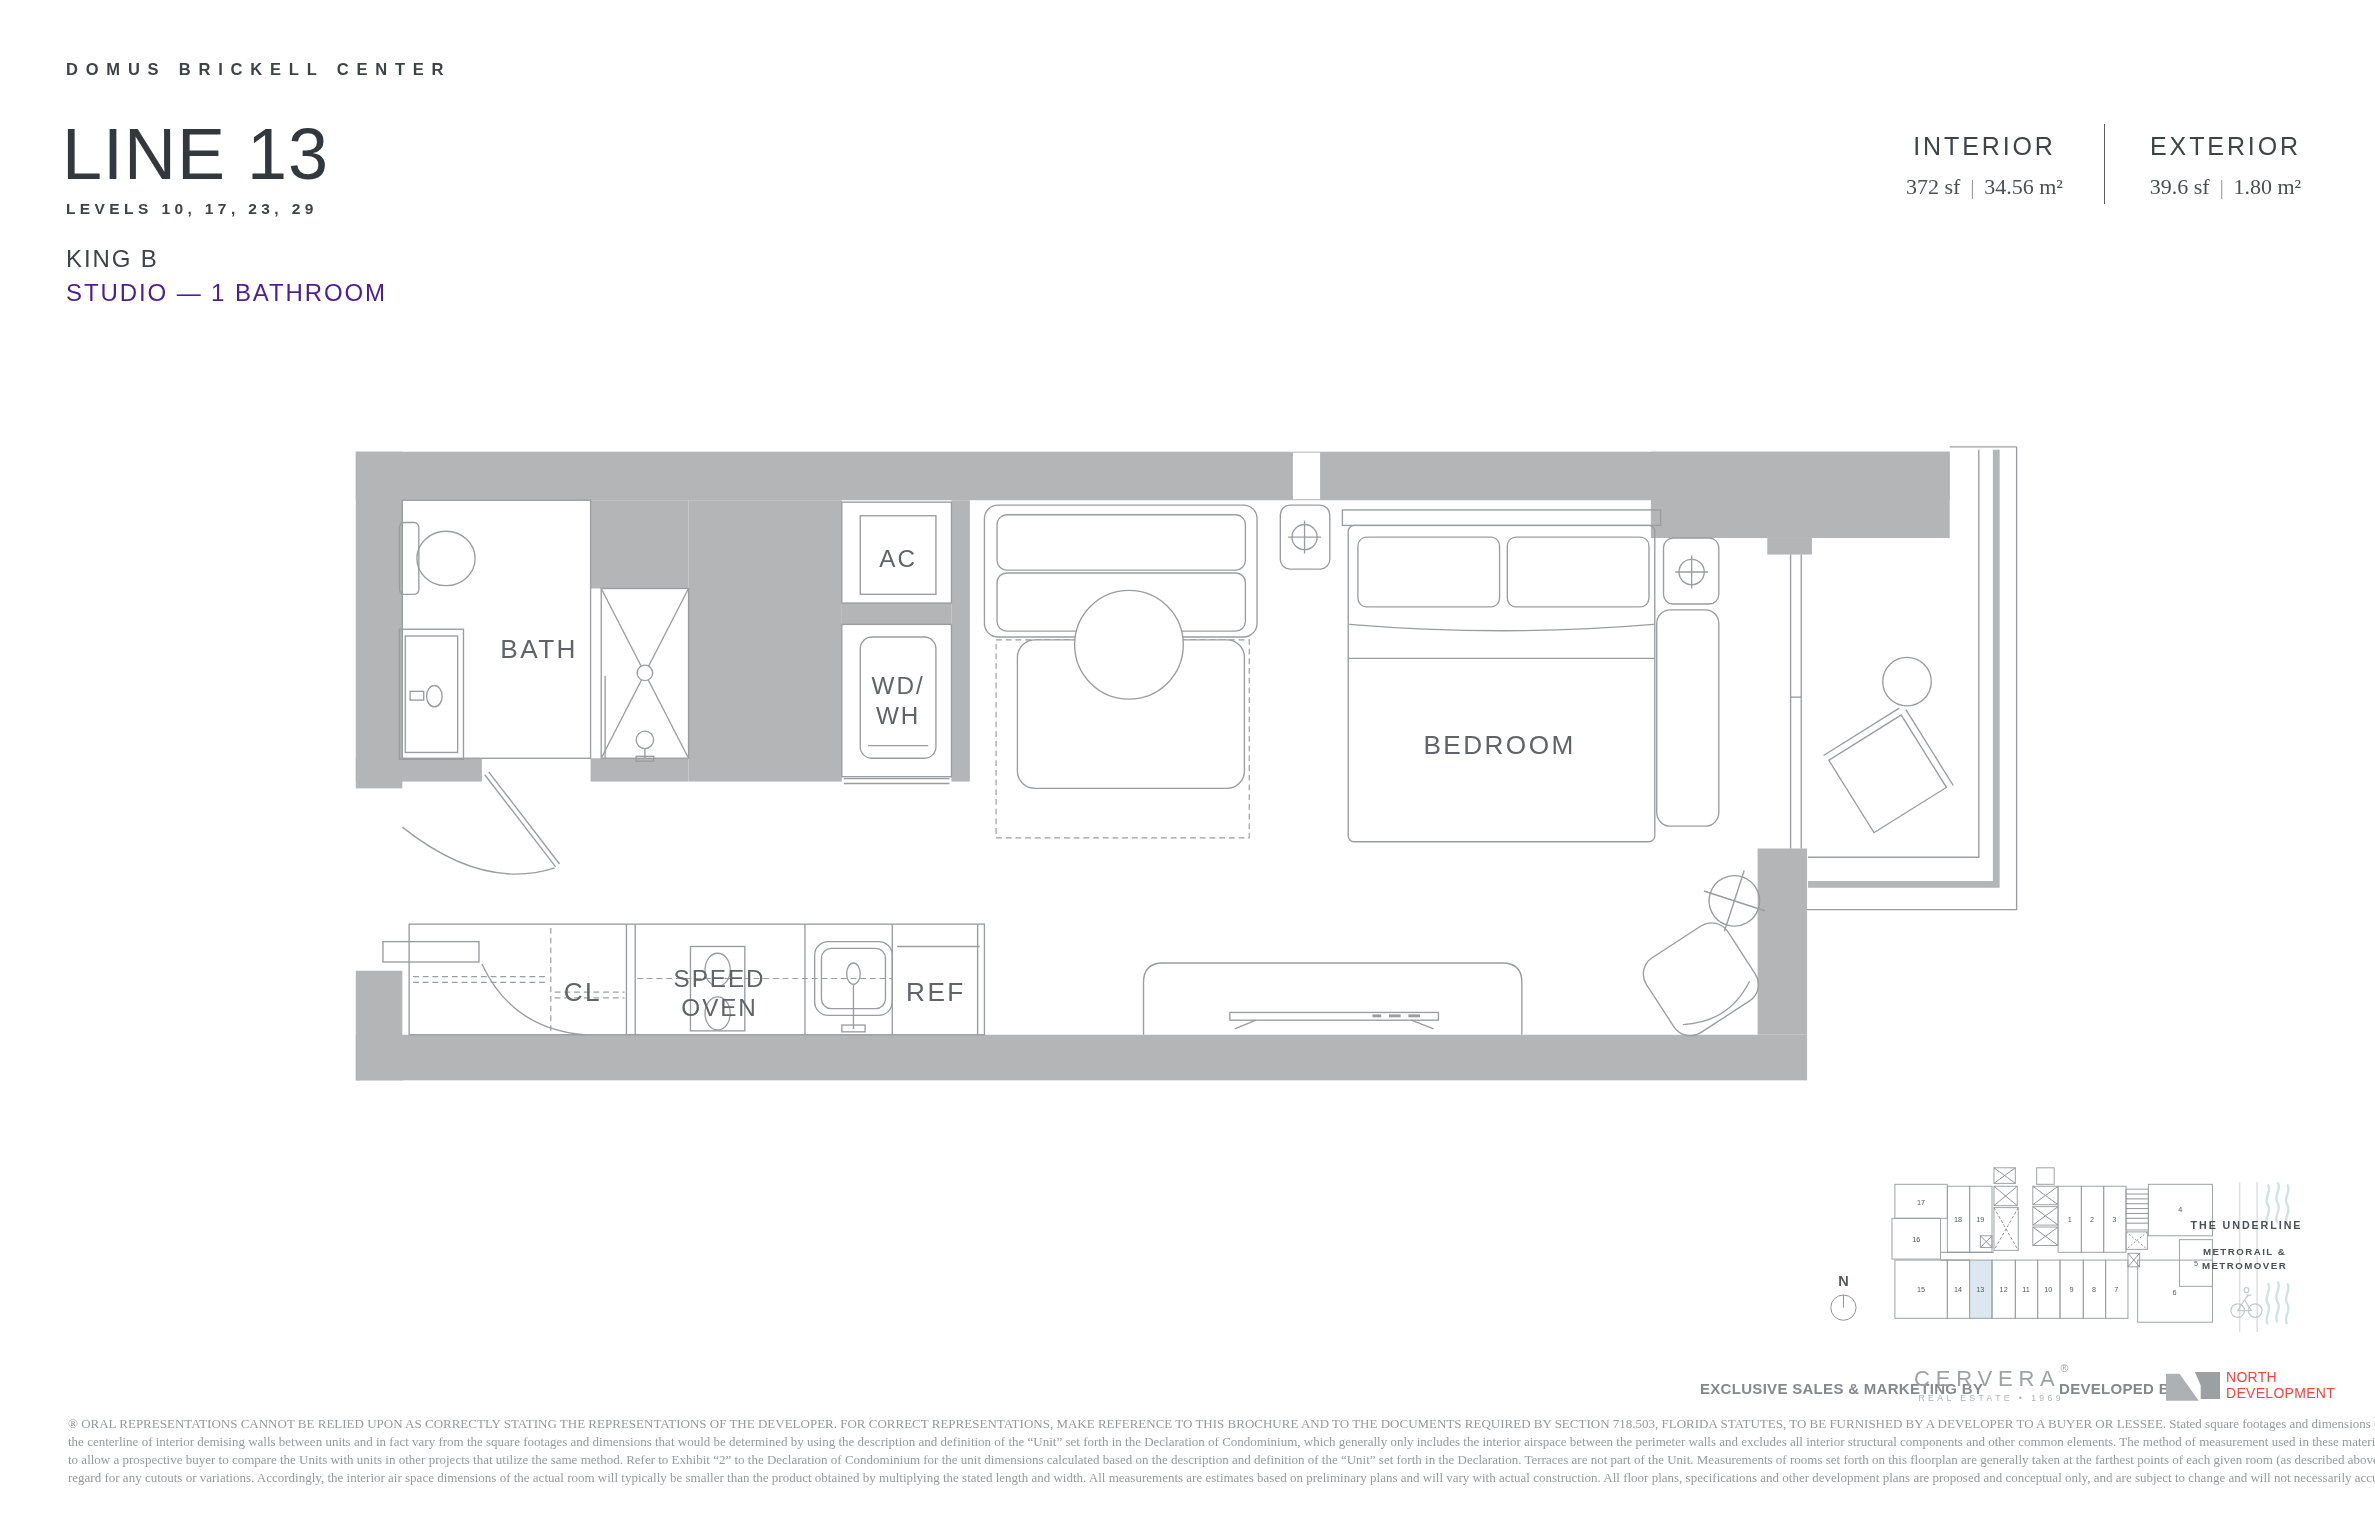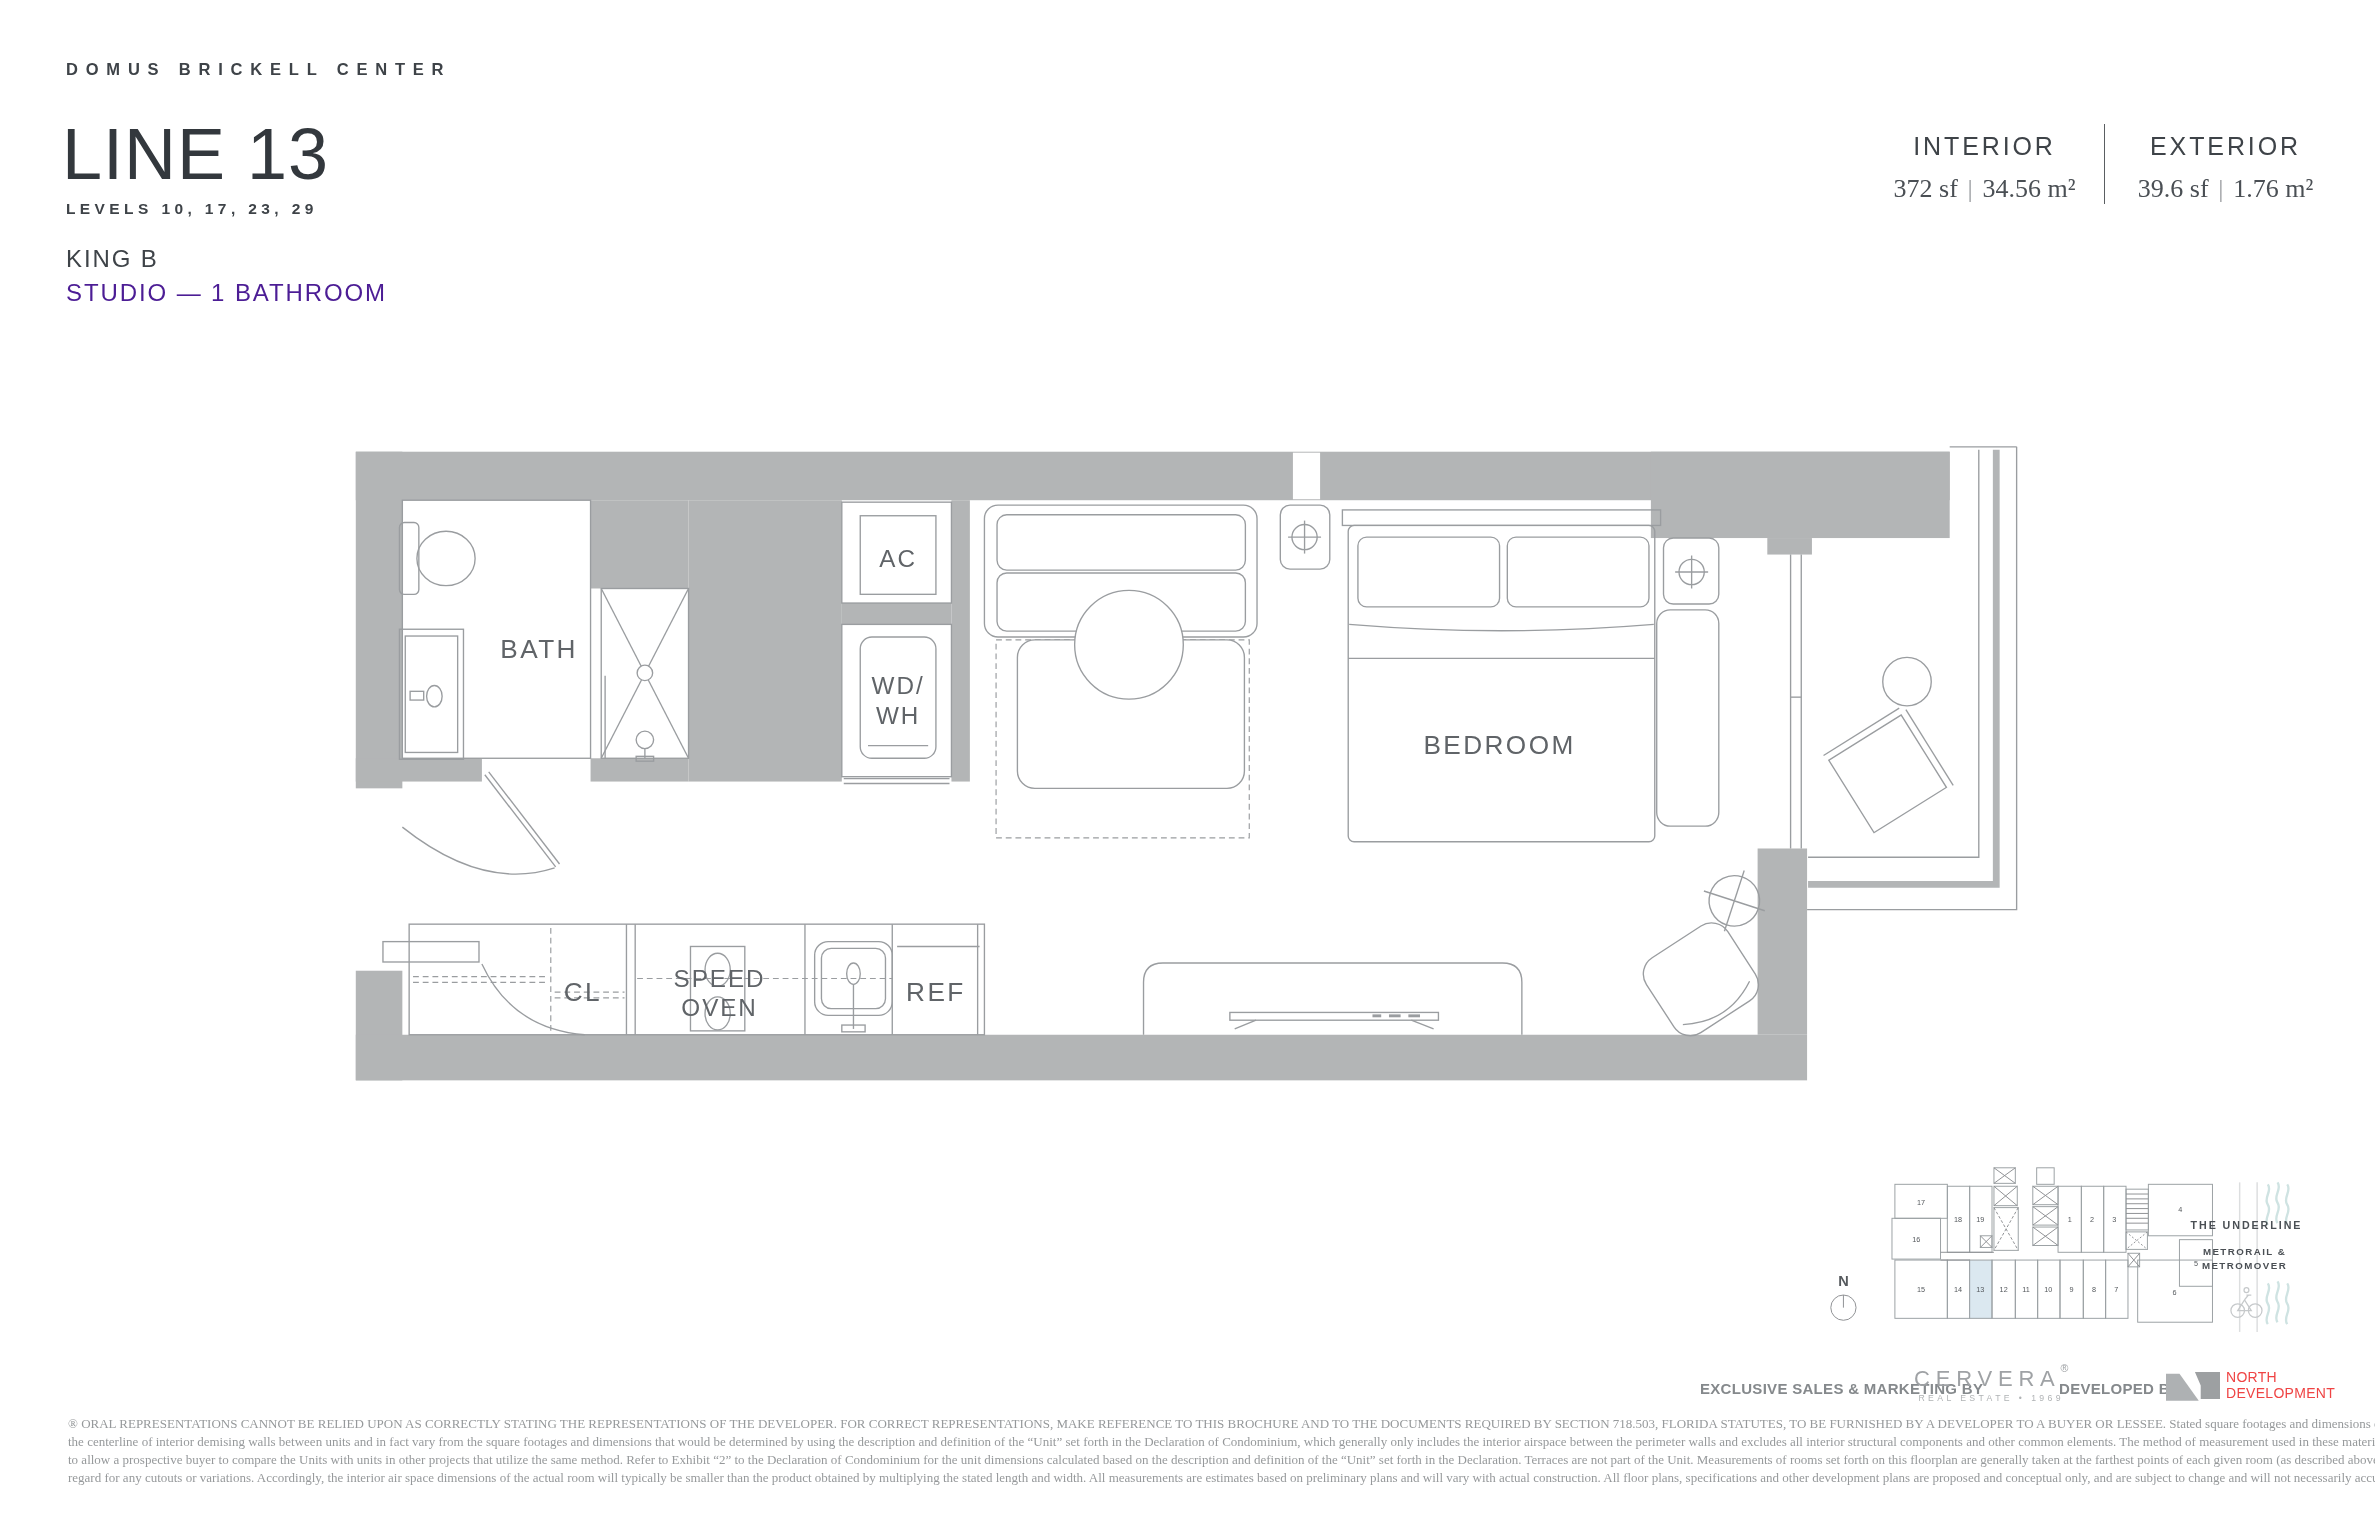--- a/index.html
+++ b/index.html
@@ -10,21 +10,21 @@
   .brand{left:66px;top:60px;font-size:16.5px;font-weight:700;letter-spacing:7.8px;color:#3e4348;}
   .title{left:62px;top:113px;font-size:72px;font-weight:500;letter-spacing:1px;color:#33383d;}
   .levels{left:66px;top:200px;font-size:15.5px;font-weight:700;letter-spacing:4.4px;color:#3e4348;}
   .kingb{left:66px;top:245px;font-size:24px;letter-spacing:1.9px;color:#3e4348;}
   .layoutline{left:66px;top:279px;font-size:24px;letter-spacing:1.9px;color:#4c1d95;}
   
   .stat{width:243px;text-align:center;}
   .stat-int{left:1863px;top:132px;}
   .stat-ext{left:2104px;top:132px;}
   .stat-label{font-size:25px;letter-spacing:2.9px;color:#3e4348;}
-  .stat-value{font-family:"Liberation Serif",serif;font-size:26px;color:#4a4f54;margin-top:12.6px;}
+  .stat-value{font-family:"Liberation Serif",serif;font-size:22px;color:#4a4f54;margin-top:12.6px;}
   .stat-sep{color:#9a9da0;padding:0 9.7px;font-weight:400;}
   .stat-divider{left:2104px;top:124px;width:1px;height:80px;background:#5a5e62;}
   
   text.plabel{fill:#606468;font-size:27px;letter-spacing:2.5px;font-family:"Liberation Sans",sans-serif;text-anchor:middle;}
   text.plabel-sm{fill:#606468;font-size:25px;letter-spacing:2px;font-family:"Liberation Sans",sans-serif;text-anchor:middle;}
   .ln{fill:none;stroke:#9a9da0;stroke-width:1.4;}
   .lnw{fill:#ffffff;stroke:#9a9da0;stroke-width:1.4;}
   .wall{fill:#b3b5b6;stroke:none;}
   .dsh{fill:none;stroke:#9a9da0;stroke-width:1.2;stroke-dasharray:6 4;}
   
@@ -60,21 +60,21 @@
 <div class="abs stat stat-int">
   <div class="stat-label">INTERIOR</div>
   <div class="stat-value">
     <span>372 sf</span><span class="stat-sep">|</span><span>34.56 m²</span>
   </div>
 </div>
 <div class="abs stat-divider"></div>
 <div class="abs stat stat-ext">
   <div class="stat-label">EXTERIOR</div>
   <div class="stat-value">
-    <span>39.6 sf</span><span class="stat-sep">|</span><span>1.76 m²</span>
+    <span>39.6 sf</span><span class="stat-sep">|</span><span>1.80 m²</span>
   </div>
 </div>
 
 <svg class="abs" style="left:349px;top:437px;" width="1688" height="660" viewBox="0 0 1740 680">
 
   <g>
     <rect class="wall" x="7" y="15" width="1643" height="50"></rect>
     <rect class="wall" x="1342" y="15" width="308" height="89"></rect>
     <rect fill="#ffffff" x="973" y="16" width="28" height="48"></rect>
     <rect class="wall" x="1462" y="104" width="46" height="17"></rect>

